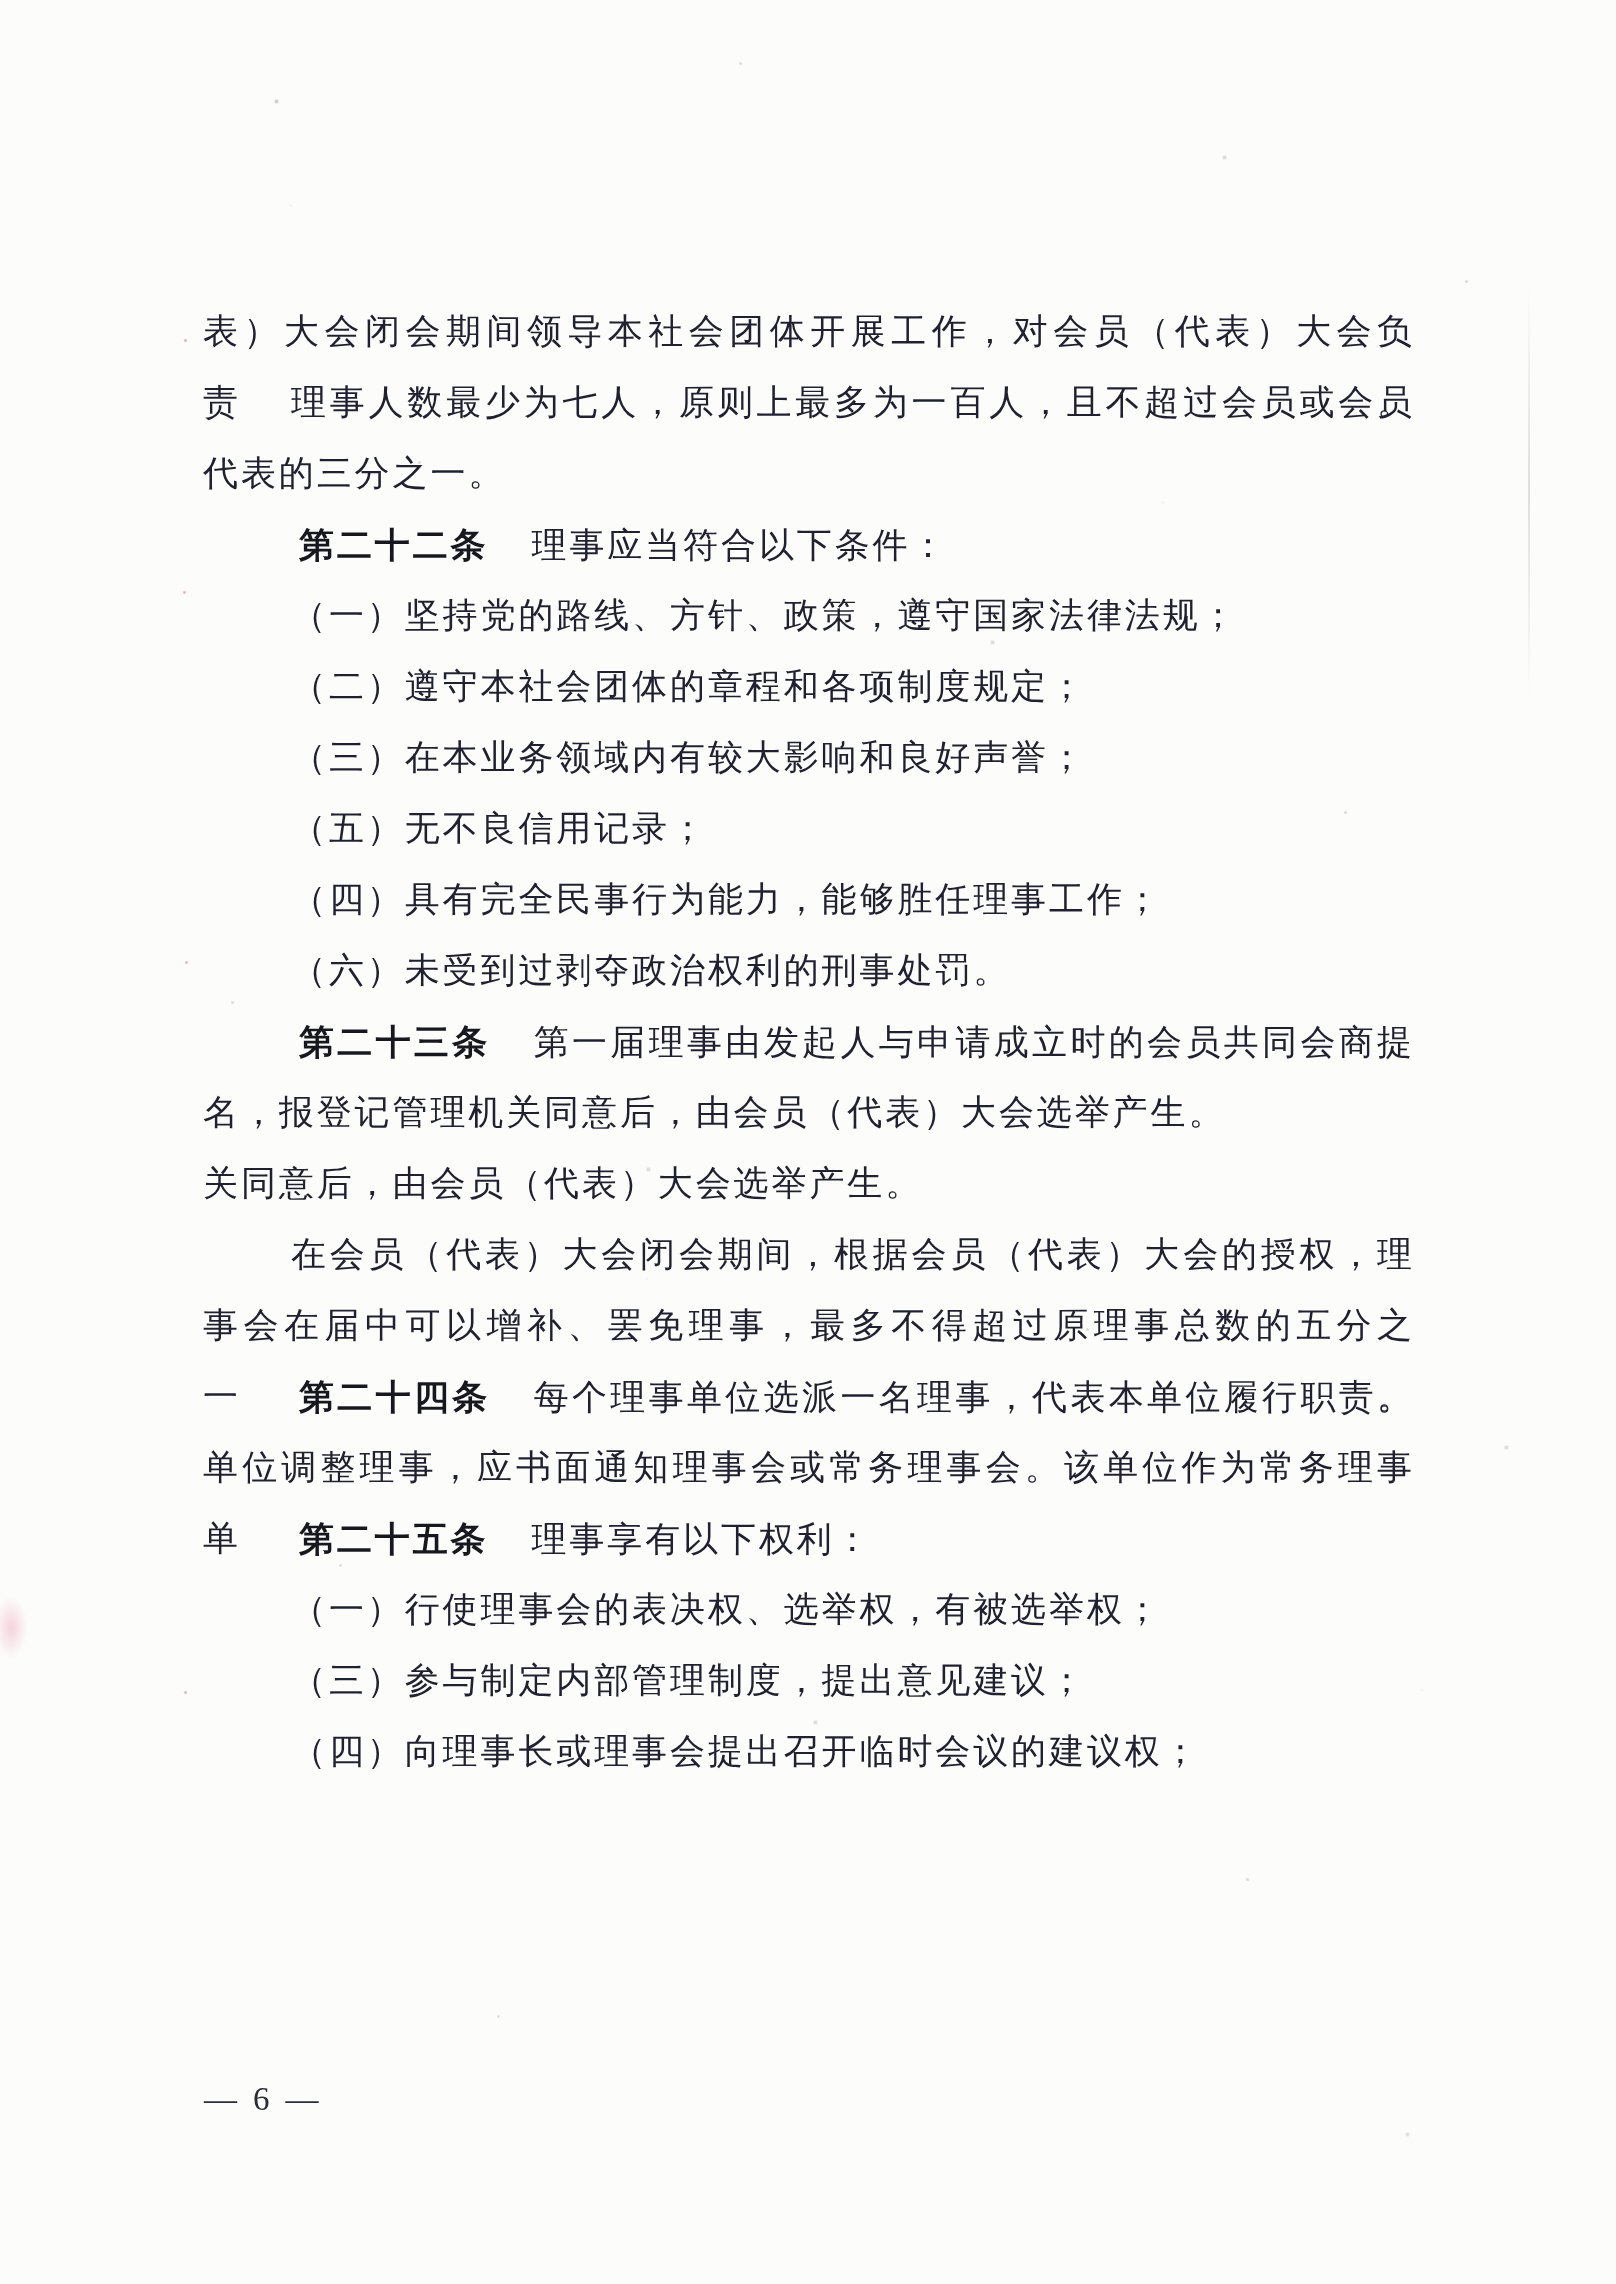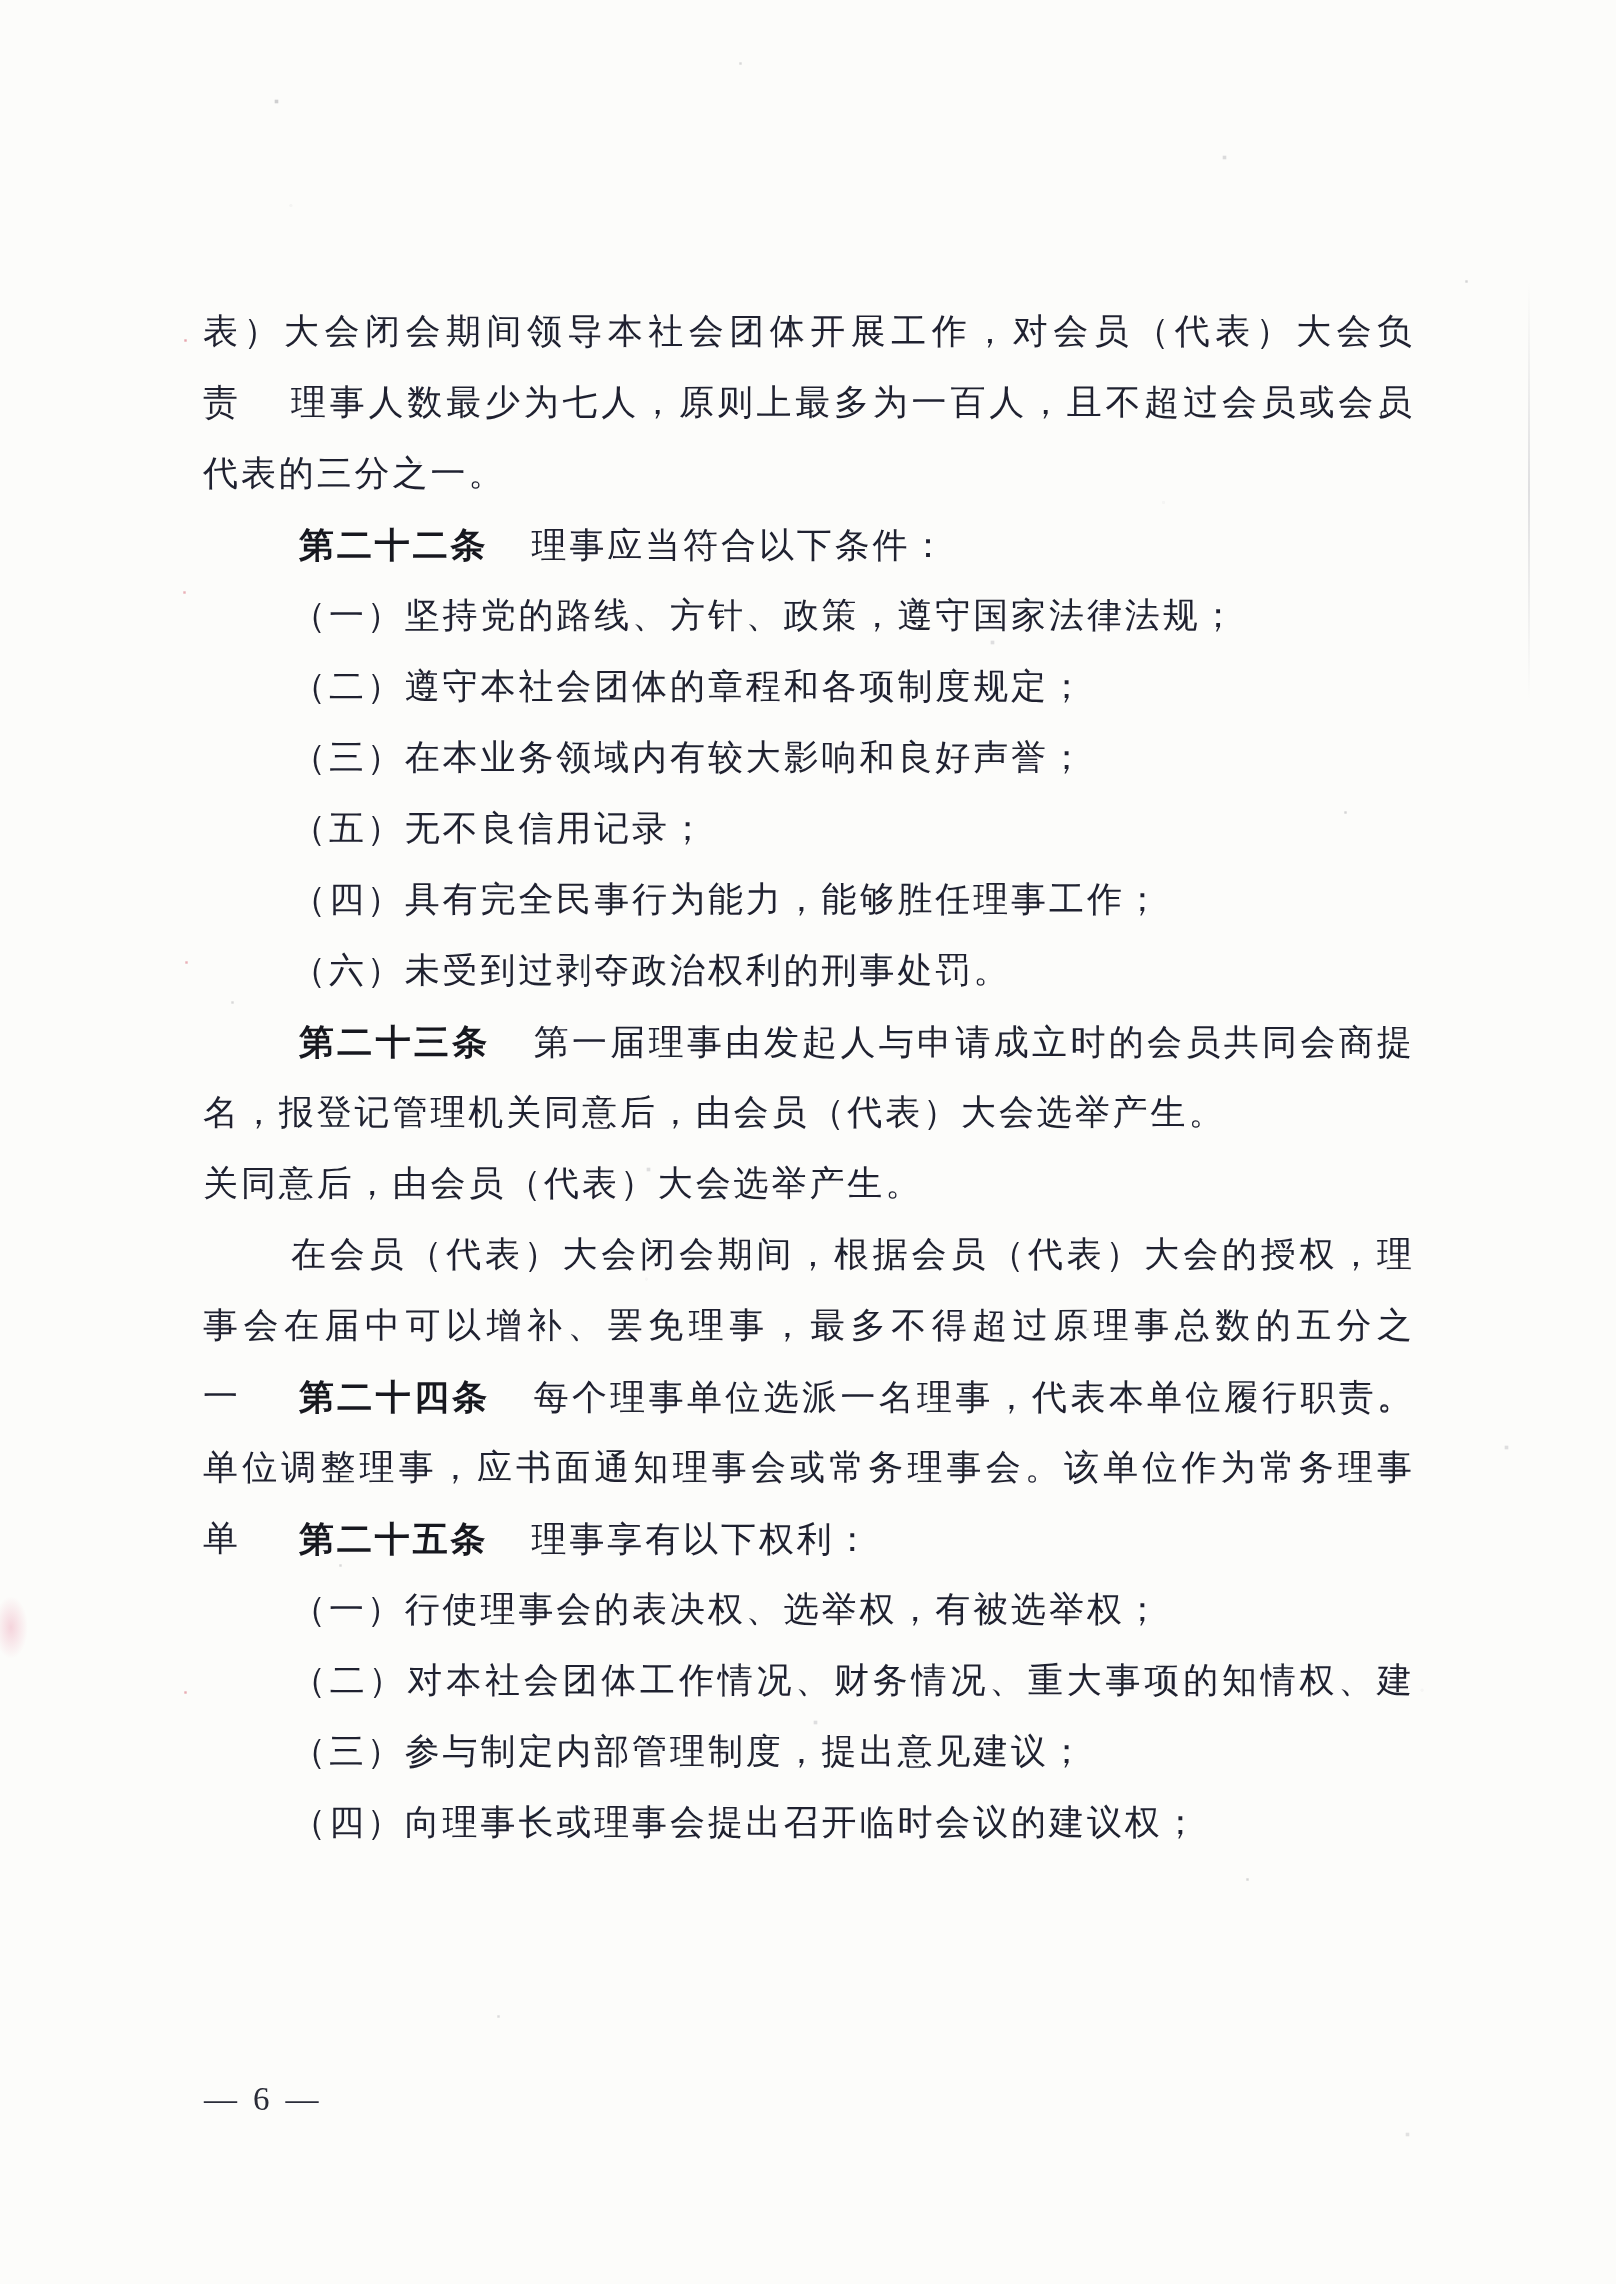--- a/index.html
+++ b/index.html
@@ -118,21 +118,20 @@
     <div class="line indent full">在会员（代表）大会闭会期间，根据会员（代表）大会的授权，理</div>
     <div class="line full">事会在届中可以增补、罢免理事，最多不得超过原理事总数的五分之一。</div>
 
     <div class="line indent full"><span class="article-no">第二十四条</span><span class="article-rest">每个理事单位选派一名理事，代表本单位履行职责。</span></div>
 
     <div class="line full">单位调整理事，应书面通知理事会或常务理事会。该单位作为常务理事单</div>
 
     <div class="line indent"><span class="article-no">第二十五条</span><span class="article-rest">理事享有以下权利：</span></div>
 
     <div class="line indent">（一）行使理事会的表决权、选举权，有被选举权；</div>
-    <div class="line indent full">（二）对本社会团体工作情况、财务情况、重大事项的知情权、建</div>
     <div class="line indent">（三）参与制定内部管理制度，提出意见建议；</div>
     <div class="line indent">（四）向理事长或理事会提出召开临时会议的建议权；</div>
   </div>
 
   <div class="footer">— 6 —</div>
 
 </div>
 
 
 </body></html>

